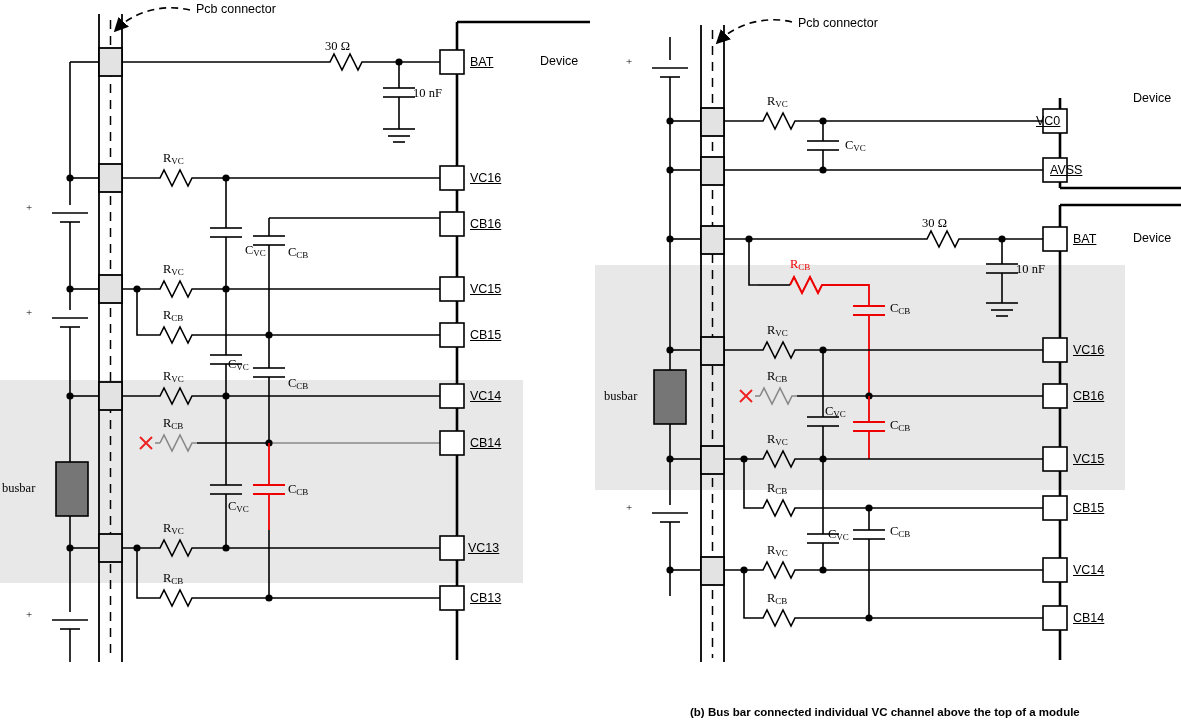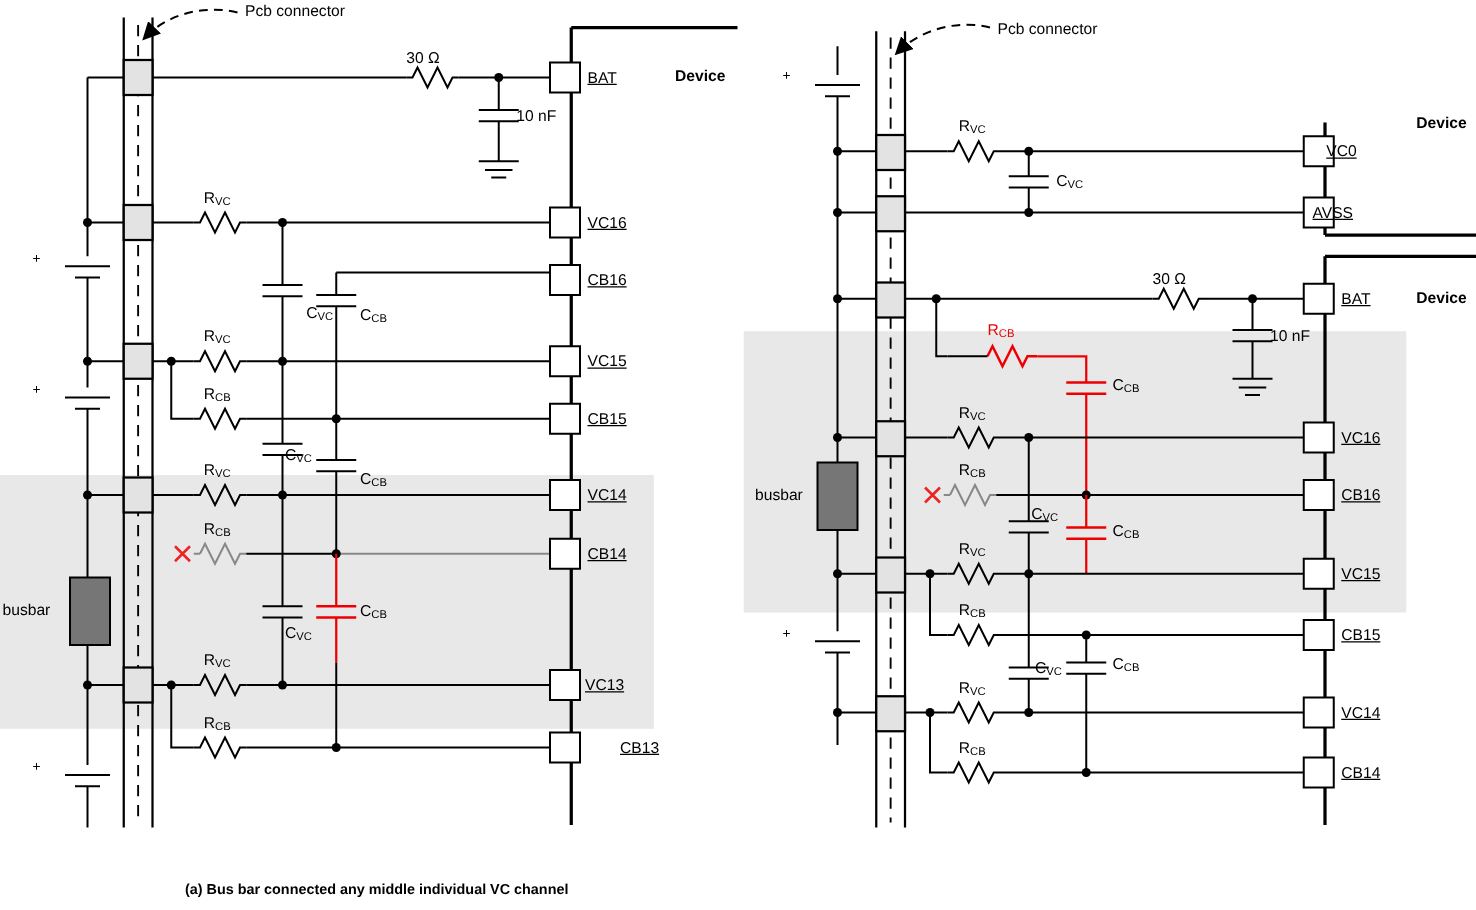--- a/index.html
+++ b/index.html
@@ -23,25 +23,25 @@
   .dot{fill:#000;}
   .term{fill:#ffffff;stroke:#000;stroke-width:1.6;}
   .conn-outline{fill:#ffffff;stroke:#000;stroke-width:1.8;}
   .conn-pin{fill:#e3e3e3;stroke:#000;stroke-width:1.8;}
   .conn-dash{stroke:#000;stroke-width:1.5;fill:none;stroke-dasharray:9 7;}
   .busbar-rect{fill:#767676;stroke:#000;stroke-width:1.6;}
   .band{fill:#e8e8e8;stroke:none;}
   .xmark{stroke:#ee2222;stroke-width:2;fill:none;}
   .lead-dash{stroke:#000;stroke-width:1.6;fill:none;stroke-dasharray:7 5;}
 
-  .lbl{position:absolute;font-family:Liberation Sans, sans-serif;font-size:12.5px;color:#000;white-space:nowrap;line-height:1;}
+  .lbl{position:absolute;font-family:Liberation Serif, serif;font-size:12.5px;color:#000;white-space:nowrap;line-height:1;}
   .lbl-red{color:#ee0000;}
   .lbl-sub{font-size:9px;vertical-align:-0.18em;letter-spacing:0;}
   .caption{position:absolute;font-size:11.5px;font-weight:bold;white-space:nowrap;}
-  .devlbl{position:absolute;font-size:12.5px;font-weight:bold;white-space:nowrap;}
+  .devlbl{position:absolute;font-size:12.5px;font-weight:normal;white-space:nowrap;}
   .termlbl{position:absolute;font-size:12.5px;white-space:nowrap;text-decoration:underline;}
   .annot{position:absolute;font-size:12.5px;white-space:nowrap;}
 </style>
 </head>
 <body>
 
 <div id="figure-root">
 
   <svg id="diagram" viewBox="0 0 1181 728">
     <defs>
@@ -366,21 +366,21 @@
   <div class="lbl" style="left:288px;top:483px;"><span>C</span><span class="lbl-sub">CB</span></div>
 
   <div class="termlbl" style="left:470px;top:55px;">BAT</div>
   <div class="termlbl" style="left:470px;top:171px;">VC16</div>
   <div class="termlbl" style="left:470px;top:217px;">CB16</div>
   <div class="termlbl" style="left:470px;top:282px;">VC15</div>
   <div class="termlbl" style="left:470px;top:328px;">CB15</div>
   <div class="termlbl" style="left:470px;top:389px;">VC14</div>
   <div class="termlbl" style="left:470px;top:436px;">CB14</div>
   <div class="termlbl" style="left:468px;top:541px;">VC13</div>
-  <div class="termlbl" style="left:496px;top:591px;text-align:right;">CB13</div>
+  <div class="termlbl" style="left:470px;top:591px;text-align:right;">CB13</div>
 
   <div class="annot" style="left:798px;top:16px;">Pcb connector</div>
   <div class="lbl" style="left:604px;top:390px;">busbar</div>
   <div class="devlbl" style="left:1133px;top:91px;">Device</div>
   <div class="devlbl" style="left:1133px;top:231px;">Device</div>
   <div class="lbl" style="left:922px;top:217px;">30 Ω</div>
   <div class="lbl" style="left:1016px;top:263px;">10 nF</div>
 
   <div class="lbl" style="left:626px;top:56px;font-size:11px;">+</div>
   <div class="lbl" style="left:626px;top:502px;font-size:11px;">+</div>
@@ -394,25 +394,25 @@
   <div class="lbl" style="left:767px;top:544px;"><span>R</span><span class="lbl-sub">VC</span></div>
   <div class="lbl" style="left:767px;top:592px;"><span>R</span><span class="lbl-sub">CB</span></div>
 
   <div class="lbl" style="left:845px;top:139px;"><span>C</span><span class="lbl-sub">VC</span></div>
   <div class="lbl" style="left:890px;top:302px;"><span>C</span><span class="lbl-sub">CB</span></div>
   <div class="lbl" style="left:825px;top:405px;"><span>C</span><span class="lbl-sub">VC</span></div>
   <div class="lbl" style="left:890px;top:419px;"><span>C</span><span class="lbl-sub">CB</span></div>
   <div class="lbl" style="left:828px;top:528px;"><span>C</span><span class="lbl-sub">VC</span></div>
   <div class="lbl" style="left:890px;top:525px;"><span>C</span><span class="lbl-sub">CB</span></div>
 
-  <div class="termlbl" style="left:1061px;top:114px;text-align:center;">VC0</div>
+  <div class="termlbl" style="left:1036px;top:114px;text-align:center;">VC0</div>
   <div class="termlbl" style="left:1050px;top:163px;">AVSS</div>
   <div class="termlbl" style="left:1073px;top:232px;">BAT</div>
   <div class="termlbl" style="left:1073px;top:343px;">VC16</div>
   <div class="termlbl" style="left:1073px;top:389px;">CB16</div>
   <div class="termlbl" style="left:1073px;top:452px;">VC15</div>
   <div class="termlbl" style="left:1073px;top:501px;">CB15</div>
   <div class="termlbl" style="left:1073px;top:563px;">VC14</div>
   <div class="termlbl" style="left:1073px;top:611px;">CB14</div>
 
-  <div class="caption" style="left:148px;top:706px;">(a) Bus bar connected any middle individual VC channel</div>
+  <div class="caption" style="left:690px;top:706px;">(b) Bus bar connected individual VC channel above the top of a module</div>
 
 </div>
 
 </body></html>

